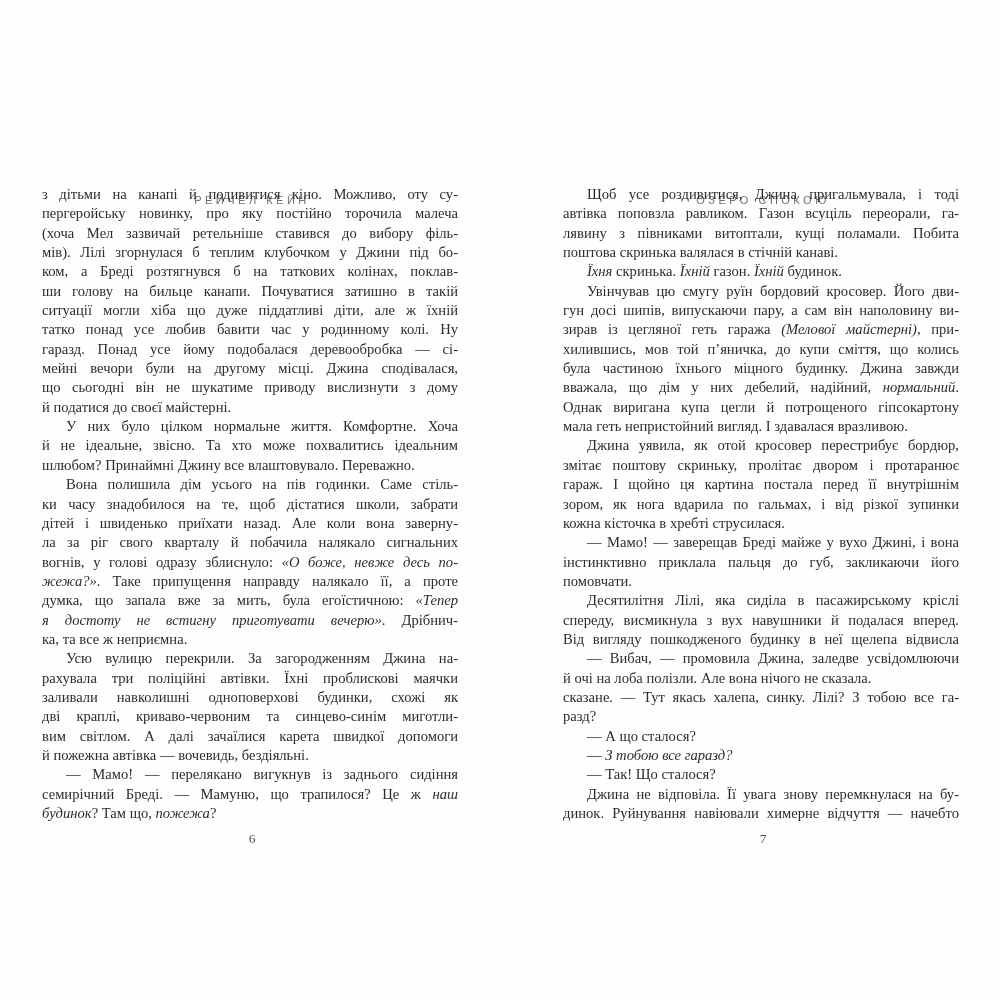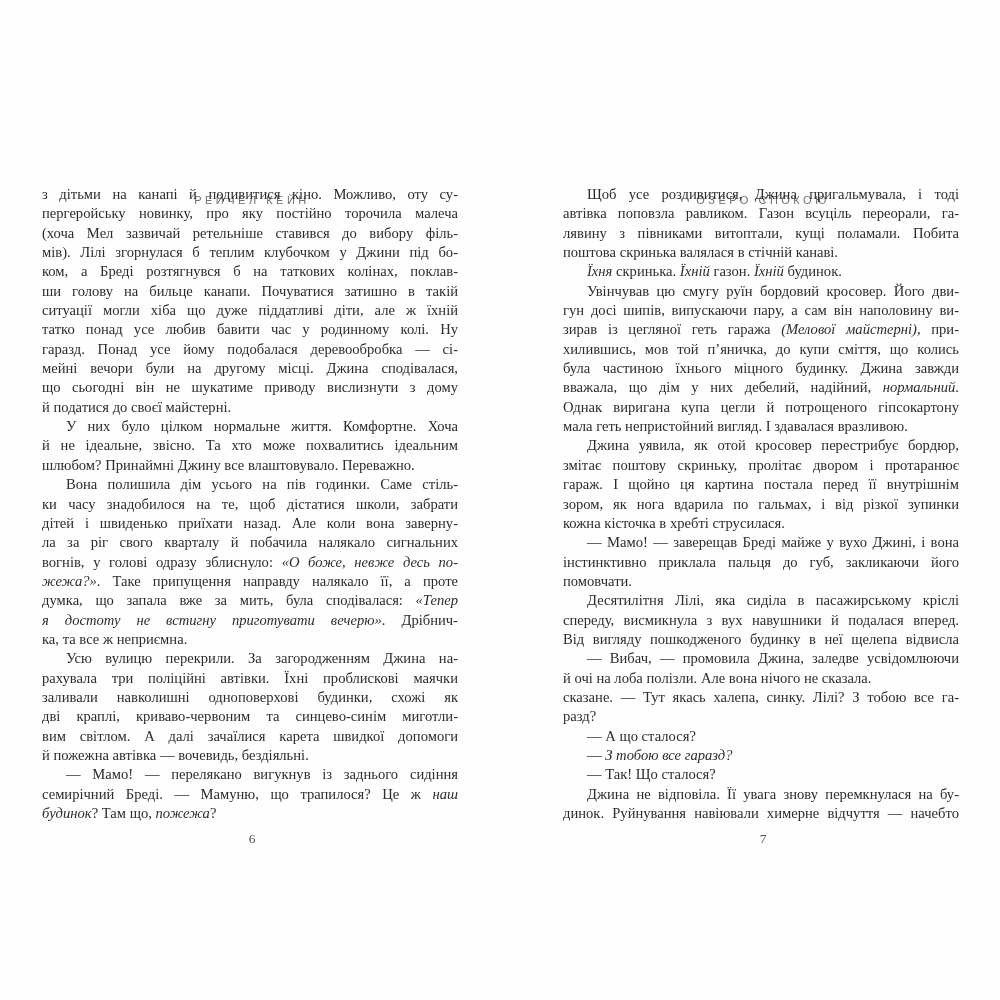--- a/index.html
+++ b/index.html
@@ -89,21 +89,21 @@
         <div class="line pend"><span>й податися до своєї майстерні.</span></div>
         <div class="line indent"><span>У них було цілком нормальне життя. Комфортне. Хоча</span></div>
         <div class="line"><span>й не ідеальне, звісно. Та хто може похвалитись ідеальним</span></div>
         <div class="line pend"><span>шлюбом? Принаймні Джину все влаштовувало. Переважно.</span></div>
         <div class="line indent"><span>Вона полишила дім усього на пів годинки. Саме стіль-</span></div>
         <div class="line"><span>ки часу знадобилося на те, щоб дістатися школи, забрати</span></div>
         <div class="line"><span>дітей і швиденько приїхати назад. Але коли вона заверну-</span></div>
         <div class="line"><span>ла за ріг свого кварталу й побачила налякало сигнальних</span></div>
         <div class="line"><span>вогнів, у голові одразу зблиснуло: </span><em>«О боже, невже десь по-</em></div>
         <div class="line"><em>жежа?»</em><span>. Таке припущення направду налякало її, а проте</span></div>
-        <div class="line"><span>думка, що запала вже за мить, була сподівалася: </span><em>«Тепер</em></div>
+        <div class="line"><span>думка, що запала вже за мить, була егоїстичною: </span><em>«Тепер</em></div>
         <div class="line"><em>я достоту не встигну приготувати вечерю»</em><span>. Дрібнич-</span></div>
         <div class="line pend"><span>ка, та все ж неприємна.</span></div>
         <div class="line indent"><span>Усю вулицю перекрили. За загородженням Джина на-</span></div>
         <div class="line"><span>рахувала три поліційні автівки. Їхні проблискові маячки</span></div>
         <div class="line"><span>заливали навколишні одноповерхові будинки, схожі як</span></div>
         <div class="line"><span>дві краплі, криваво-червоним та синцево-синім миготли-</span></div>
         <div class="line"><span>вим світлом. А далі зачаїлися карета швидкої допомоги</span></div>
         <div class="line pend"><span>й пожежна автівка — вочевидь, бездіяльні.</span></div>
         <div class="line indent"><span>— Мамо! — перелякано вигукнув із заднього сидіння</span></div>
         <div class="line"><span>семирічний Бреді. — Мамуню, що трапилося? Це ж </span><em>наш</em></div>

